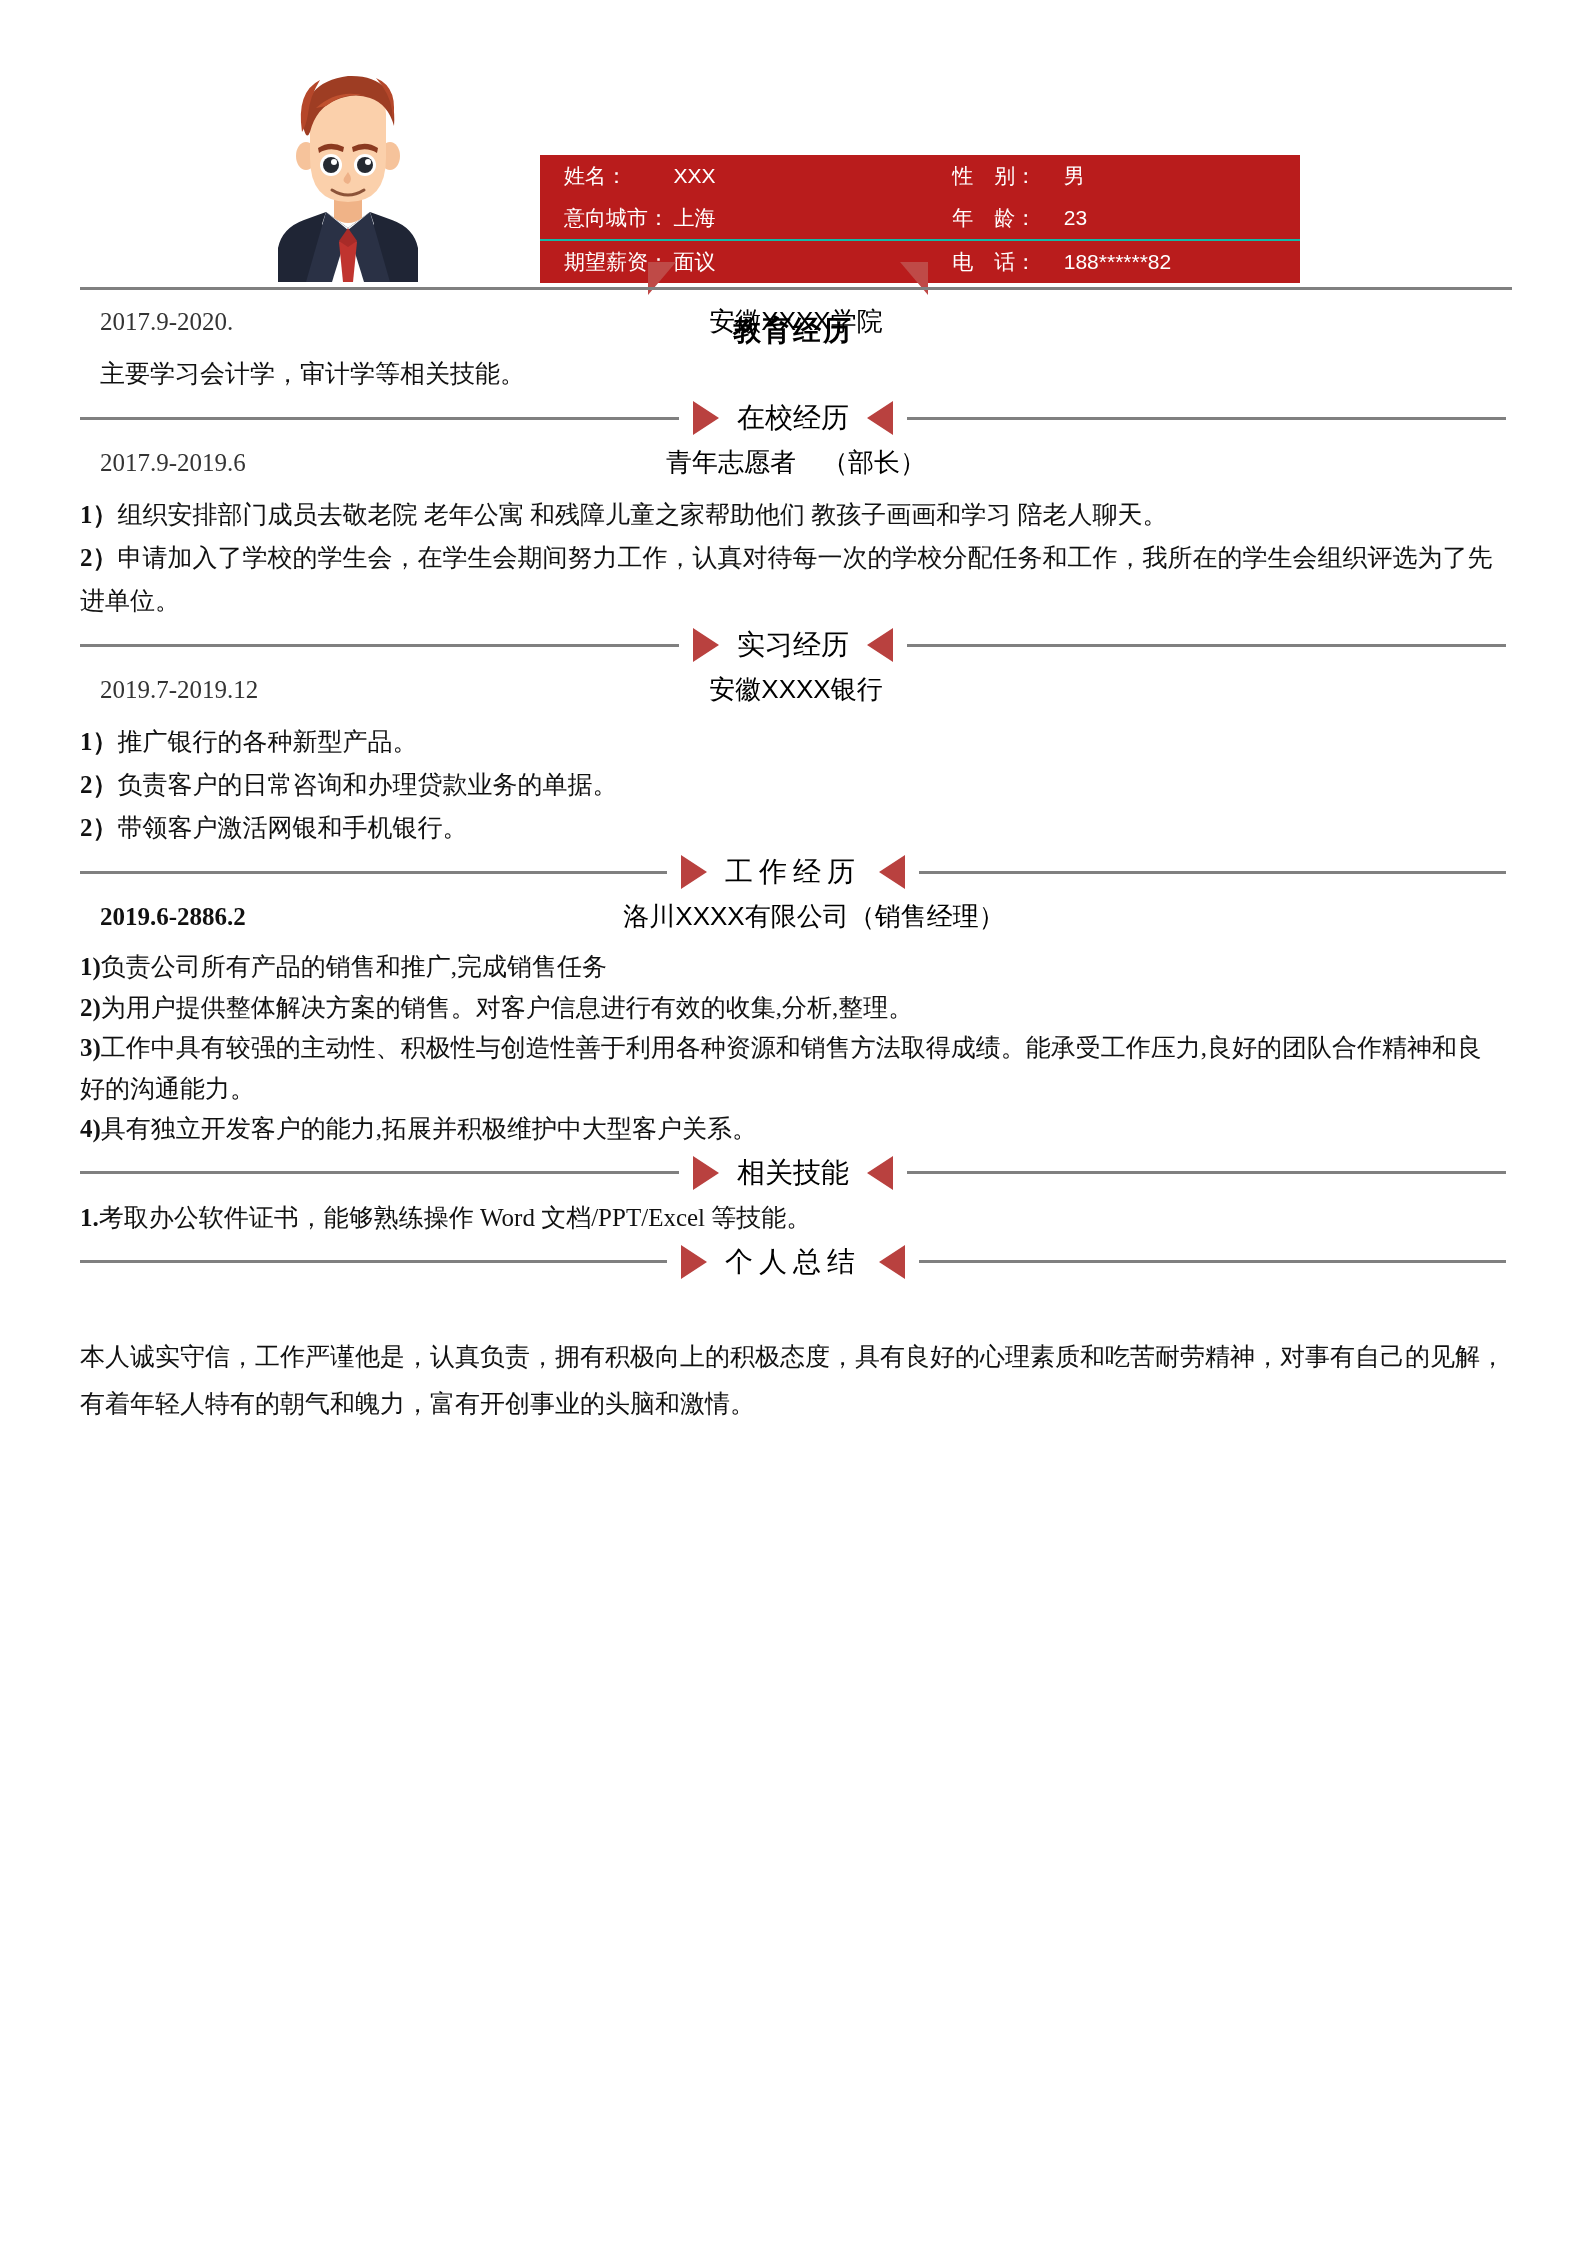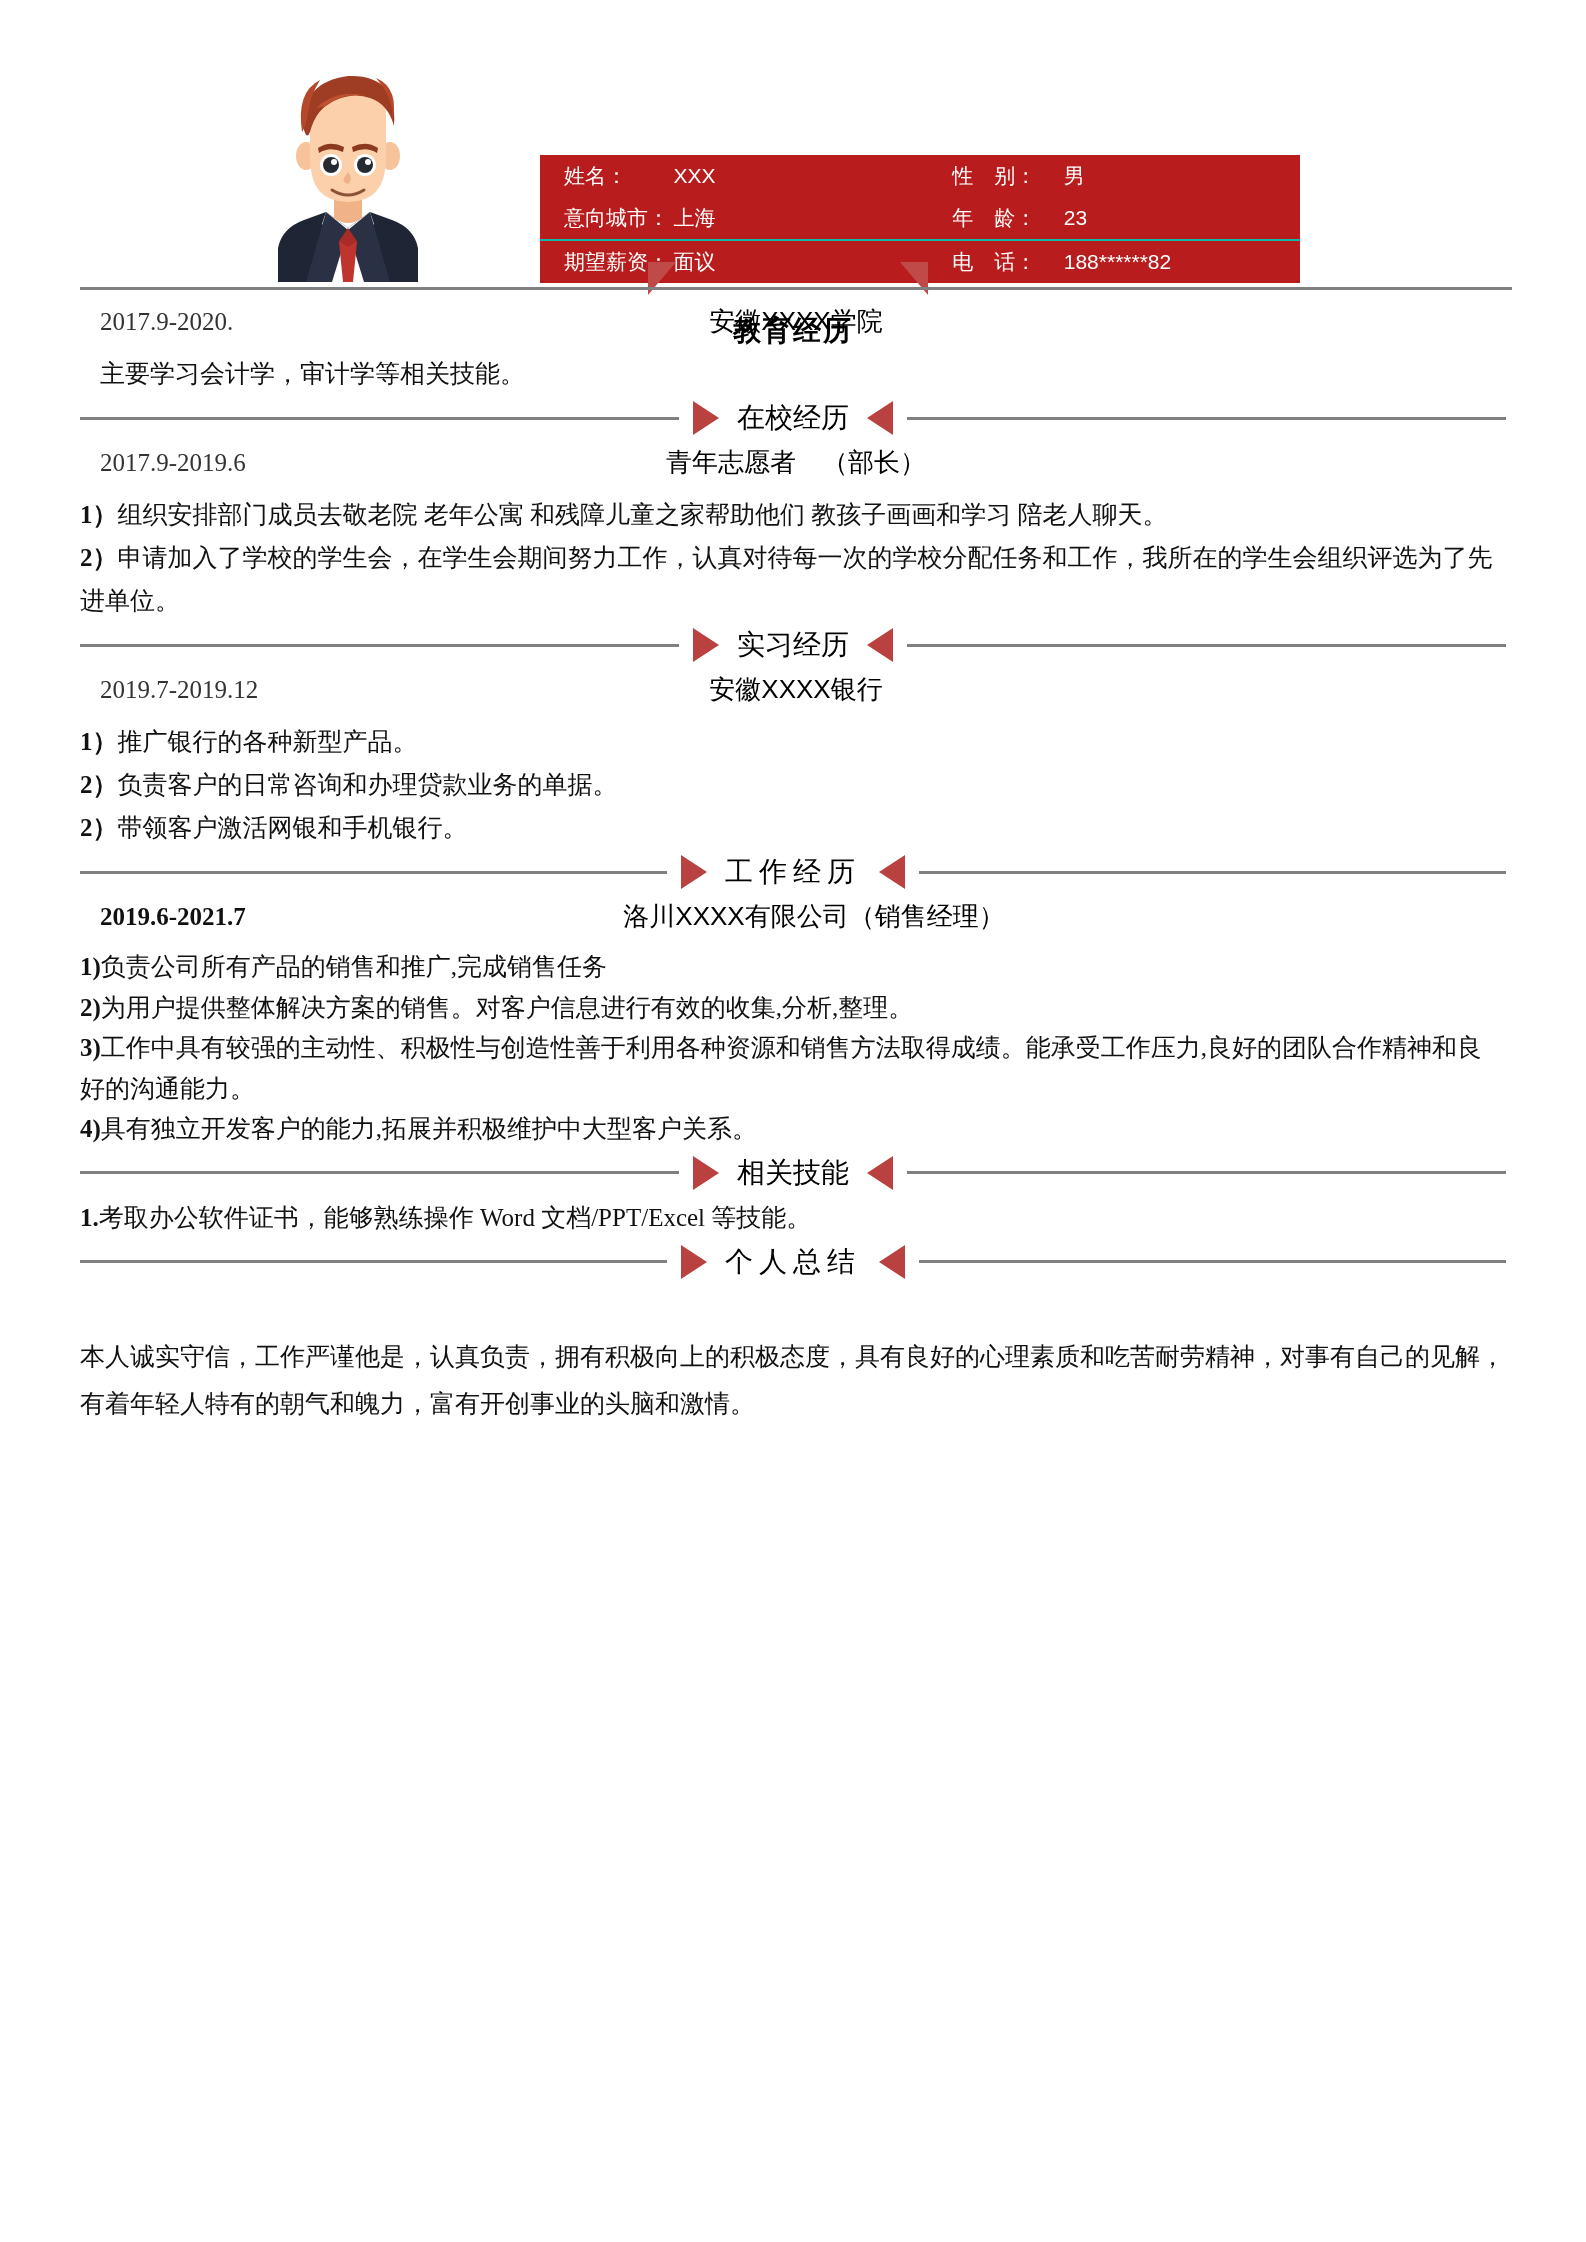--- a/index.html
+++ b/index.html
@@ -309,21 +309,21 @@
 
   <div class="divider">
     <span class="line"></span>
     <span class="tri-right"></span>
     <span class="title spaced">工作经历</span>
     <span class="tri-left"></span>
     <span class="line"></span>
   </div>
   <div class="section">
     <div class="entry-head">
-      <div class="entry-date bold">2019.6-2021.7</div>
+      <div class="entry-date bold">2019.6-2886.2</div>
       <div class="entry-org entry-org-shift">洛川XXXX有限公司（销售经理）</div>
     </div>
     <p class="body-line tight"><span class="num">1)</span><span>负责公司所有产品的销售和推广,完成销售任务</span></p>
     <p class="body-line tight"><span class="num">2)</span><span>为用户提供整体解决方案的销售。对客户信息进行有效的收集,分析,整理。</span></p>
     <p class="body-line tight"><span class="num">3)</span><span>工作中具有较强的主动性、积极性与创造性善于利用各种资源和销售方法取得成绩。能承受工作压力,良好的团队合作精神和良好的沟通能力。</span></p>
     <p class="body-line tight"><span class="num">4)</span><span>具有独立开发客户的能力,拓展并积极维护中大型客户关系。</span></p>
   </div>
 
   <div class="divider">
     <span class="line"></span>

